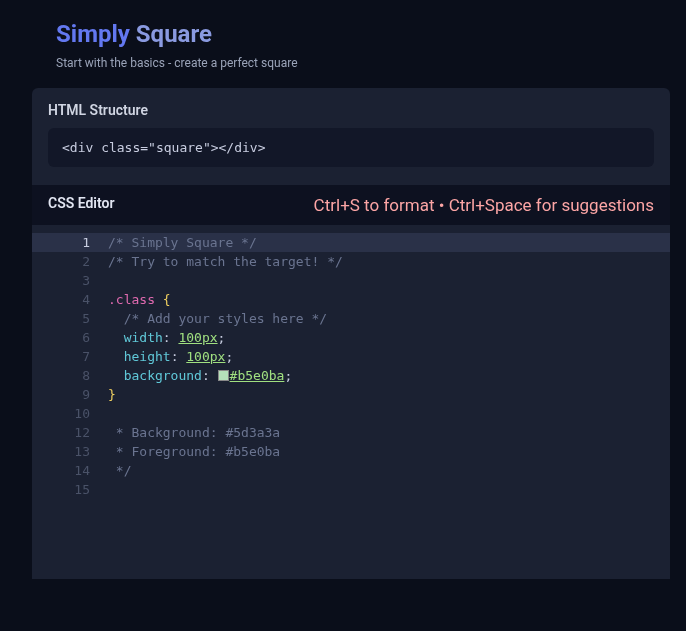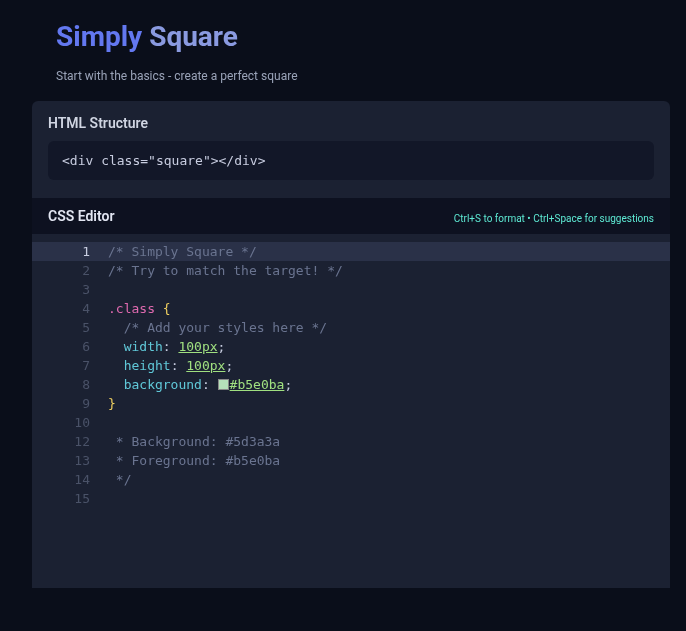--- a/index.html
+++ b/index.html
@@ -7,23 +7,23 @@
     background: #0a0e1a;
     font-family: -apple-system, BlinkMacSystemFont, "Segoe UI", Roboto, sans-serif;
     width: 686px;
     height: 631px;
     overflow: hidden;
   }
   .header {
     padding: 20px 48px 18px 56px;
   }
   .title {
-    font-size: 28px;
+    font-size: 24px;
     font-weight: 700;
-    margin-bottom: 16px;
+    margin-bottom: 8px;
   }
   .title .w1 { color: #6378f0; }
   .title .w2 { color: #8a9ae0; }
   .subtitle {
     color: #9aa3b8;
     font-size: 12px;
   }
   .panel {
     background: #1b2132;
     margin: 0 16px 8px 32px;
@@ -42,31 +42,31 @@
     border-radius: 6px;
     padding: 12px 14px;
     font-family: "Consolas", "Monaco", monospace;
     font-size: 13px;
     color: #c8cde0;
   }
   .editor-header {
     background: #0d1120;
     display: flex;
     justify-content: space-between;
-    align-items: flex-end;
+    align-items: flex-start;
     padding: 10px 16px;
   }
   .editor-title {
     color: #e2e6f2;
     font-size: 14px;
     font-weight: 600;
   }
   .editor-hint {
-    color: #5eead4;
-    font-size: 10px;
+    color: #fca5a5;
+    font-size: 17px;
   }
   .code-area {
     background: #1b2132;
     font-family: "Consolas", "Monaco", monospace;
     font-size: 13px;
     padding-top: 8px;
     padding-bottom: 80px;
   }
   .line {
     display: flex;

